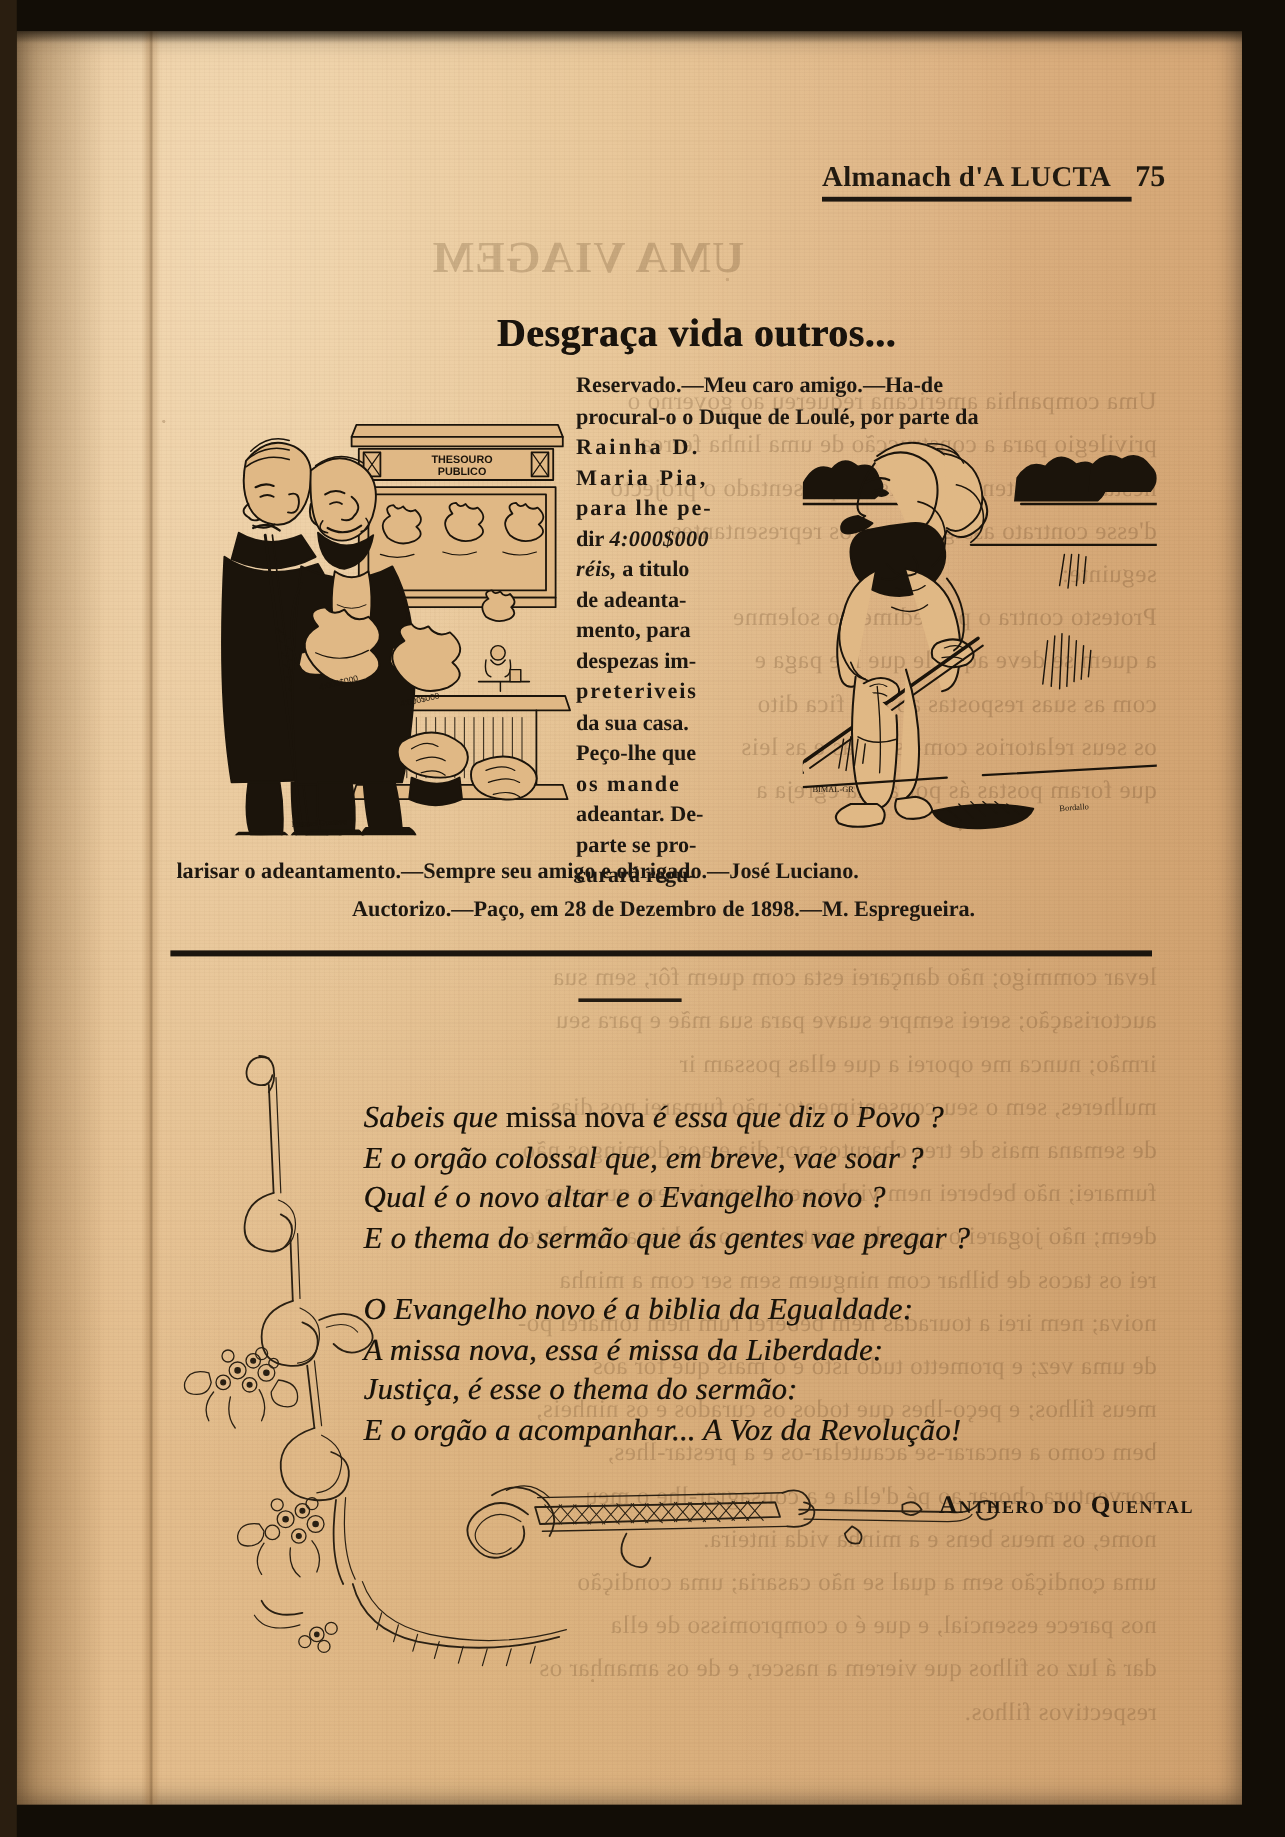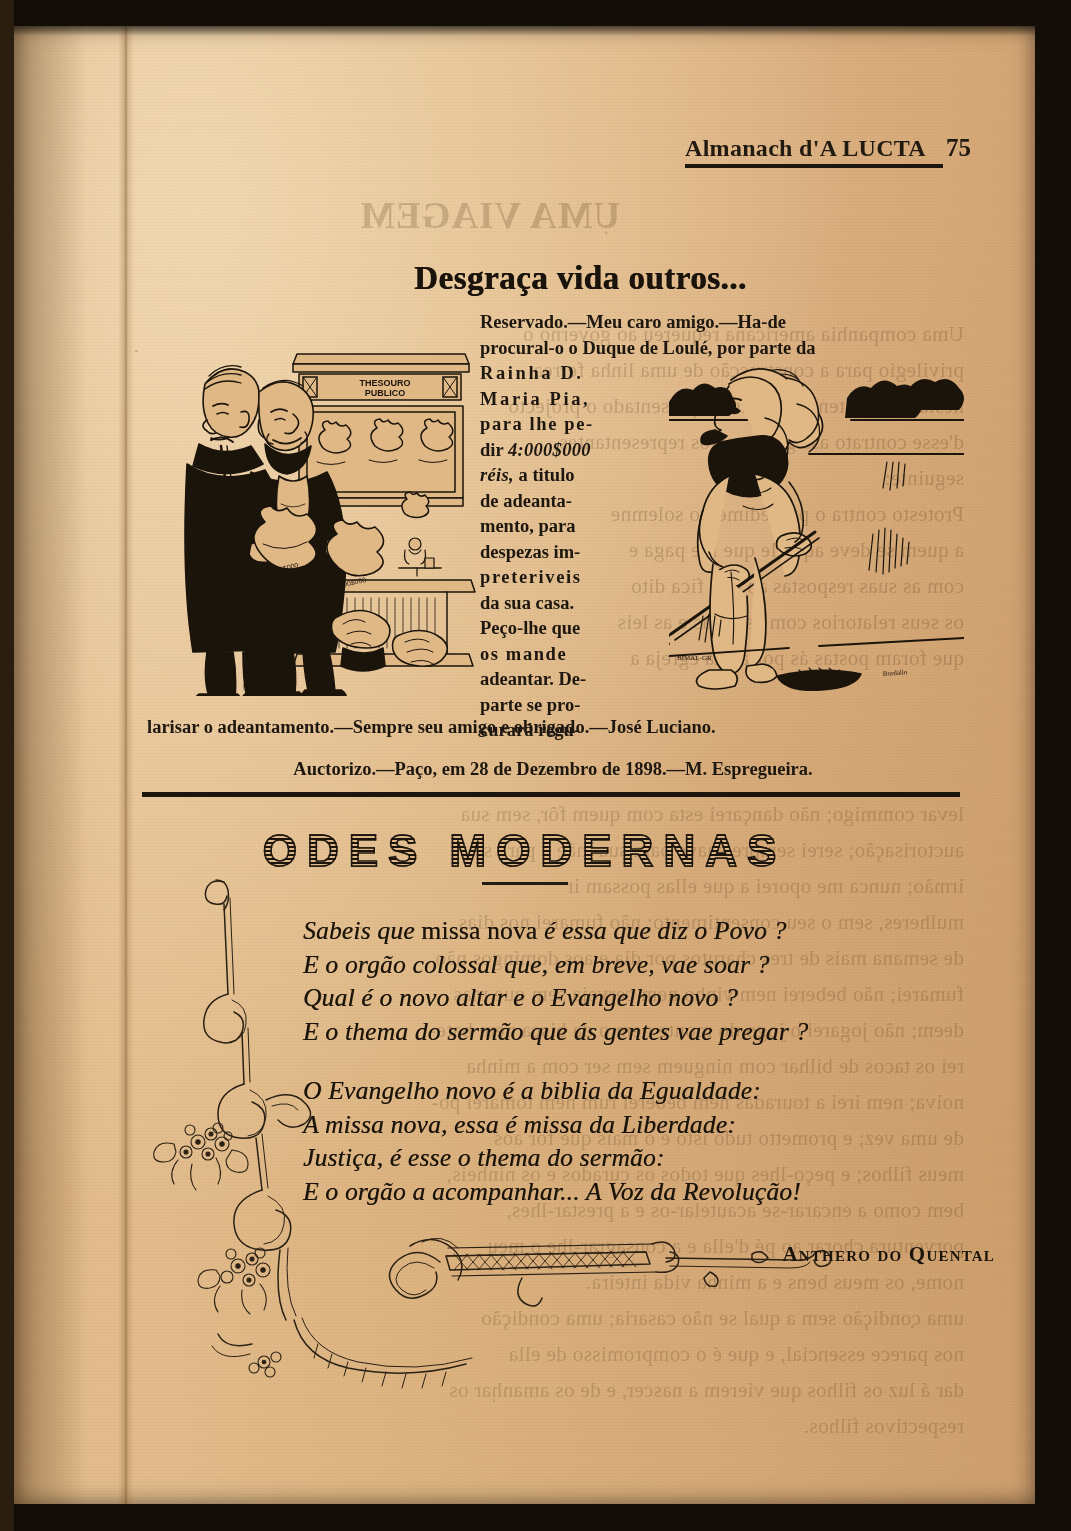--- a/index.html
+++ b/index.html
@@ -83,21 +83,21 @@
 
   #letter{position:absolute;left:466px;top:284px;width:480px;
     font-size:18.5px;line-height:25.5px;color:#1d1710;font-weight:bold;}
   #letter .wide{width:480px;}
   #letter .narrow{width:150px;}
   .lsp{letter-spacing:2.6px;}
   .lsp2{letter-spacing:1.6px;}
   .amt{font-style:italic;font-weight:bold;letter-spacing:.3px;}
   #tailLines{position:absolute;left:133px;top:688px;width:812px;color:#1d1710;
     font-weight:bold;font-size:18.5px;line-height:26px;}
-  #tailLines .ln2{text-align:center;margin-top:16px;}
+  #tailLines .ln2{text-align:center;margin-top:5px;}
   .sig{font-weight:bold;}
 
   
   #divider{position:absolute;left:128px;top:766px;width:818px;height:5px;background:#1b150e;}
 
   
   #odes{position:absolute;left:0;top:800px;width:1021px;text-align:center;}
   #odesTitle{
     display:inline-block;font-size:44px;font-weight:bold;letter-spacing:10px;
     color:#1b150e;font-family:"Liberation Sans",sans-serif;
@@ -454,21 +454,20 @@
       <span>larisar o adeantamento.—Sempre seu amigo e obrigado.—</span><span class="sig">José Luciano.</span>
     </div>
     <div class="ln2">
       <span>Auctorizo.—Paço, em 28 de Dezembro de 1898.—</span><span class="sig">M. Espregueira.</span>
     </div>
   </div>
 
   <div id="divider"></div>
 
   <div id="odes">
-    <span id="odesTitle">ODES MODERNAS</span>
     <div id="odesRule"></div>
   </div>
 
   <div id="ornament">
     <svg viewBox="0 0 720 520" width="720" height="520">
       <g fill="none" stroke="#2a2013" stroke-width="1.5" stroke-linecap="round" stroke-linejoin="round">
 
         <path d="M92 8 q-14 -4 -18 8 q-3 12 9 14 q10 2 12 -8"></path>
         <path d="M84 6 q10 0 12 10 q2 12 -4 20"></path>
         <path d="M92 30 L96 120"></path>

